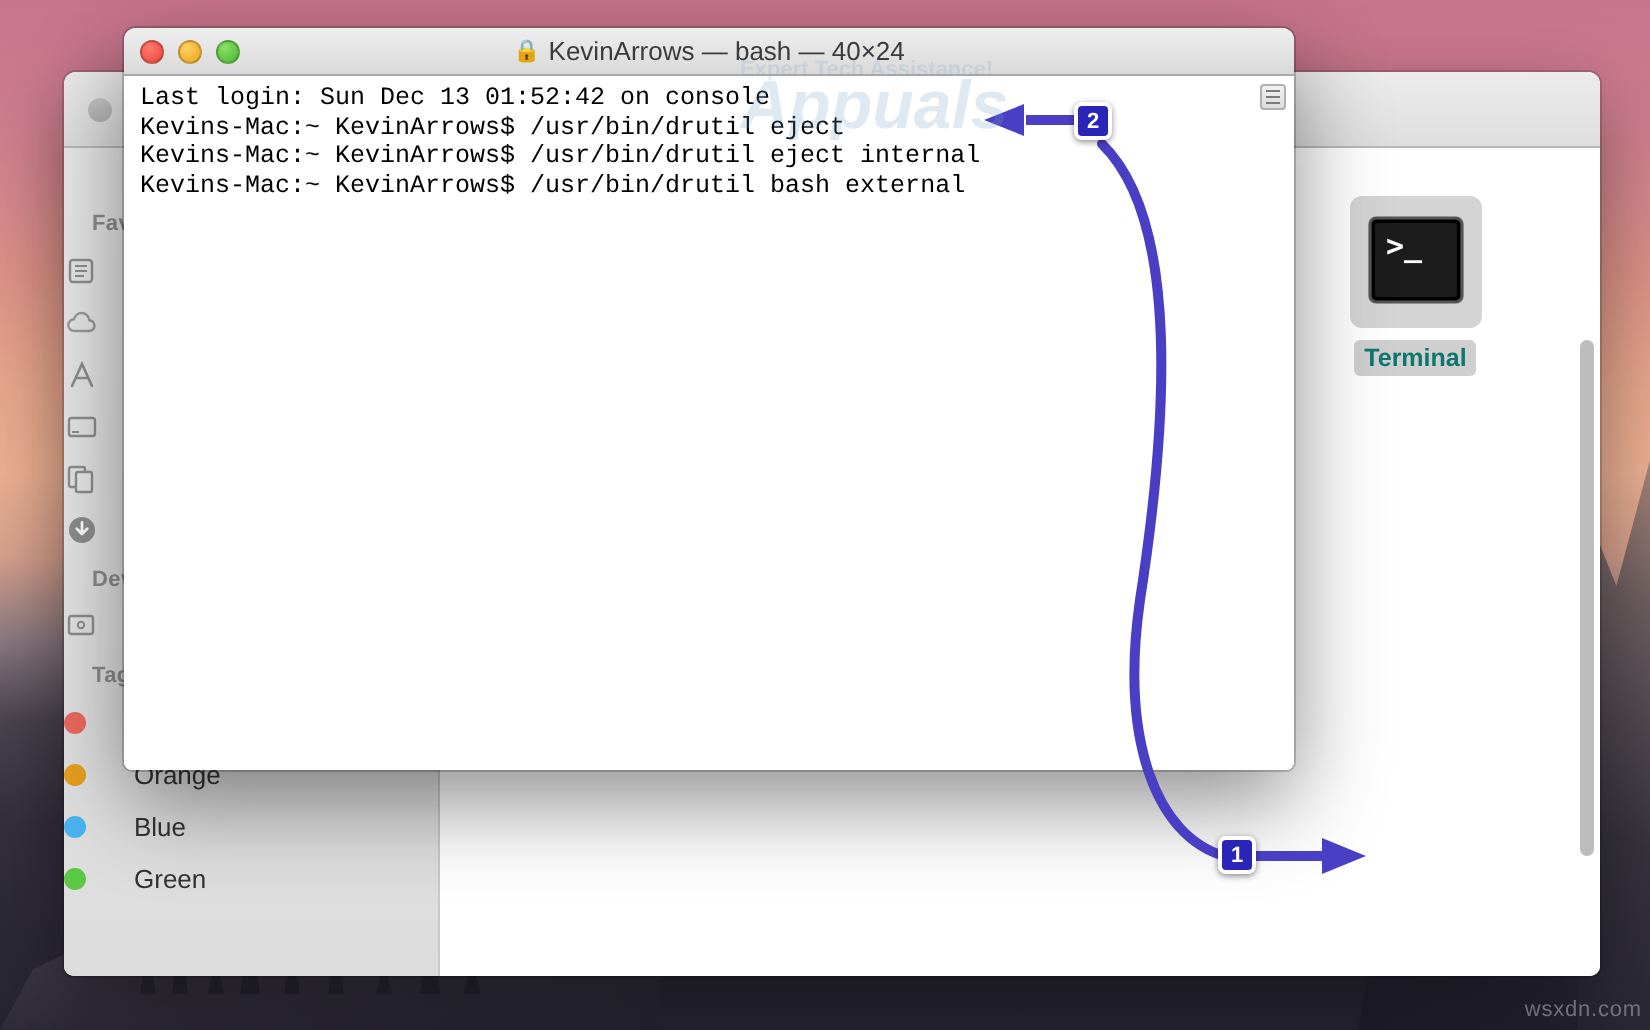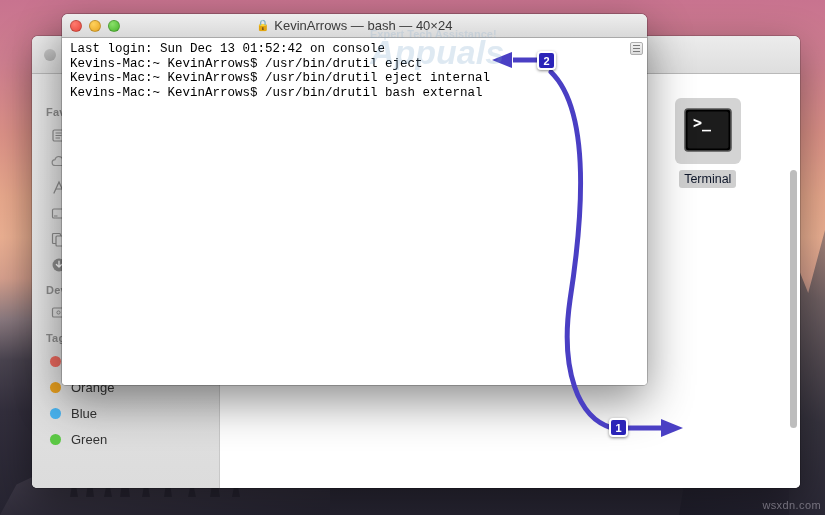--- a/index.html
+++ b/index.html
@@ -100,22 +100,22 @@
     position:absolute; left:0; top:38px; width:188px; bottom:0;
     background:linear-gradient(180deg,#e9e9e9 0%,#e4e4e4 55%,#dcdcdc 100%);
     border-right:1px solid #c8c8c8;
     padding-top:26px;
   }
   .sb-head {
     font-size:11px; font-weight:bold; color:#8d8d8d;
     padding:6px 0 4px 14px; letter-spacing:.2px;
   }
   .sb-row {
-    display:flex; align-items:center; gap:10px;
-    height:26px; padding-left:18px; font-size:13px; color:#333;
+    display:flex; align-items:center; gap:24px;
+    height:26px; font-size:13px; color:#333;
   }
   .sb-ico {
     width:17px; height:17px; flex:0 0 17px;
     display:flex; align-items:center; justify-content:center;
     color:#8e8e8e;
   }
   .tag-dot { width:11px; height:11px; border-radius:50%; flex:0 0 11px; }
 
   
   #fin-content {
@@ -137,21 +137,21 @@
   }
   .app-ico { width:66px; height:66px; display:flex; align-items:center; justify-content:center; }
   .app-label {
     font-size:12.5px; color:#222; text-align:center; line-height:1.3;
     max-width:132px; padding:1px 5px; border-radius:3px;
   }
   .app-cell.selected .app-ico {
     background:#d4d4d4; border-radius:6px;
   }
   .app-cell.selected .app-label {
-    background:#cfcfcf; color:#0f172a;
+    background:#cfcfcf; color:#0f766e;font-weight:bold;
   }
   #fin-scroll {
     position:absolute; right:3px; top:96px; width:7px; height:258px;
     background:#bdbdbd; border-radius:4px;
   }
 
   
   #terminal {
     position:absolute; left:62px; top:14px; width:585px; height:371px;
     background:#ffffff;

